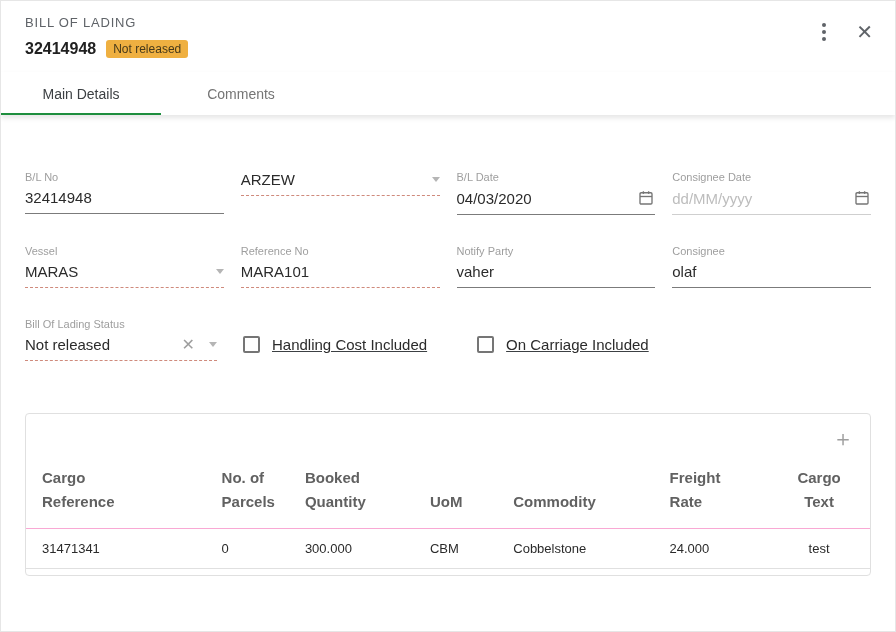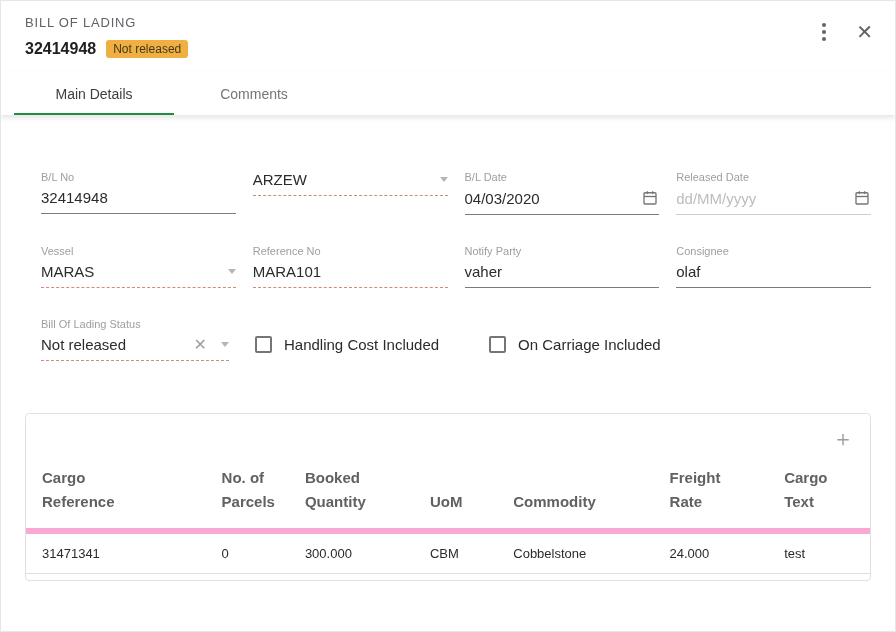--- a/index.html
+++ b/index.html
@@ -32,49 +32,49 @@
   
   .tabbar {
     display: flex; margin-top: 14px;
     box-shadow: 0 3px 5px rgba(0,0,0,0.10);
     position: relative; z-index: 2; background: #fff;
   }
   .tab {
     width: 160px; text-align: center; padding: 14px 0 13px 0;
     font-size: 14px; color: #757575; cursor: pointer; position: relative;
   }
-  .tab.active { color: #3c4043; margin-left: 13px; }
+  .tab.active { color: #3c4043; }
   .tab.active::after {
     content: ""; position: absolute; left: 0; right: 0; bottom: 0;
     height: 2px; background: #1e8e3e;
   }
 
   
-  .form-area { padding: 56px 24px 0 24px; margin-left: 16px; }
+  .form-area { padding: 56px 24px 0 24px; }
   .grid4 { display: grid; grid-template-columns: repeat(4, 1fr); column-gap: 17px; row-gap: 30px; }
   .field { position: relative; }
   .f-label { font-size: 11px; color: #9e9e9e; margin-bottom: 6px; }
   .f-value-row { display: flex; align-items: center; padding-bottom: 7px; }
   .f-value { font-size: 15px; color: #2b2b2b; flex: 1; white-space: nowrap; }
   .f-value.placeholder { color: #bdbdbd; }
   .u-dark  { border-bottom: 1px solid #7b7b7b; }
   .u-light { border-bottom: 1px solid #cfcfcf; gap: 12px; }
   .u-req   { border-bottom: 1px dashed #cf8a7c; }
   .chev {
     width: 0; height: 0; margin-left: 6px;
     border-left: 4px solid transparent; border-right: 4px solid transparent;
     border-top: 5px solid #b5b5b5; cursor: pointer; flex: none;
   }
   .clear-x { color: #9e9e9e; font-size: 16px; margin: 0 8px 0 4px; cursor: pointer; line-height: 1; flex: none; }
   .cal-icon { flex: none; cursor: pointer; margin-left: 6px; }
   .cal-icon svg { display: block; }
 
   .row3 { display: grid; grid-template-columns: 1fr 1fr 1fr 1fr; column-gap: 26px; margin-top: 30px; align-items: start; }
   .checks { grid-column: 2 / span 2; display: flex; gap: 50px; padding-top: 18px; }
-  .check { display: flex; align-items: center; gap: 12px; cursor: pointer; }
+  .check { display: flex; align-items: center; gap: 12px; cursor: pointer; text-decoration: underline; }
   .checkbox {
     width: 17px; height: 17px; border: 2px solid #757575; border-radius: 2px;
     background: #fff; flex: none;
   }
   .check-label { font-size: 15px; color: #2b2b2b; white-space: nowrap; }
 
   
   .card {
     margin: 52px 24px 0 24px;
     border: 1px solid #e0e0e0; border-radius: 4px;
@@ -83,31 +83,31 @@
   .card-toolbar { display: flex; justify-content: flex-end; padding: 14px 16px 0 16px; }
   .plus-icon { color: #9e9e9e; font-size: 22px; line-height: 1; cursor: pointer; font-weight: 400; }
   table { border-collapse: collapse; width: 100%; table-layout: fixed; margin-top: 6px; }
   th {
     font-size: 15px; font-weight: bold; color: #616161;
     padding: 10px 8px 14px 8px; vertical-align: bottom; line-height: 1.6;
   }
   th .w { display: inline-block; max-width: 66px; text-align: inherit; }
   td {
     font-size: 13px; color: #2b2b2b; padding: 12px 8px;
-    border-top: 6px solid #f9a8d4; border-bottom: 1px solid #e0e0e0;
+    border-top: 1px solid #f9a8d4; border-bottom: 1px solid #e0e0e0;
   }
   .al { text-align: left; }
   .ar { text-align: left; }
   .c0 { width: 180px; padding-left: 16px; }
   .c1 { width: 80px; }
   .c2 { width: 120px; }
   .c3 { width: 80px; }
   .c4 { width: 150px; }
   .c5 { width: 110px; }
-  .c6 { width: 90px; padding-right: 16px; }
+  .c6 { width: 90px; padding-right: 16px; text-align: center; }
   .card-bottom-pad { height: 6px; }
 </style>
 </head>
 <body>
 
 <div class="dlg-header">
   <div class="dlg-eyebrow">BILL OF LADING</div>
   <div class="dlg-title-row">
     <span class="dlg-number">32414948</span>
     <span class="badge">Not released</span>
@@ -153,21 +153,21 @@
             <rect x="4" y="5" width="16" height="15" rx="1.5"></rect>
             <line x1="4" y1="10" x2="20" y2="10"></line>
             <line x1="8.5" y1="3" x2="8.5" y2="6.5"></line>
             <line x1="15.5" y1="3" x2="15.5" y2="6.5"></line>
           </svg>
         </span>
       </div>
     </div>
 
     <div class="field">
-      <div class="f-label">Released Date</div>
+      <div class="f-label">Consignee Date</div>
       <div class="f-value-row u-light">
         <span class="f-value placeholder">dd/MM/yyyy</span>
         <span class="cal-icon">
           <svg width="18" height="18" viewBox="0 0 24 24" fill="none" stroke="#757575" stroke-width="1.8">
             <rect x="4" y="5" width="16" height="15" rx="1.5"></rect>
             <line x1="4" y1="10" x2="20" y2="10"></line>
             <line x1="8.5" y1="3" x2="8.5" y2="6.5"></line>
             <line x1="15.5" y1="3" x2="15.5" y2="6.5"></line>
           </svg>
         </span>

